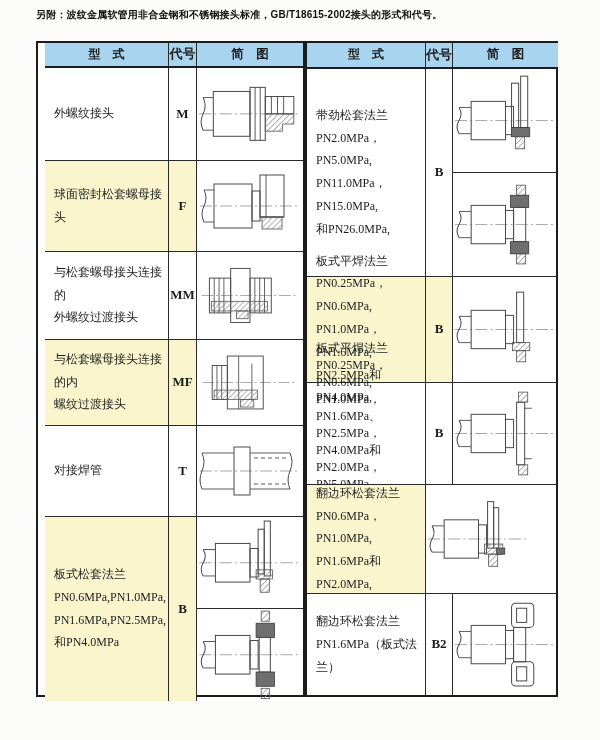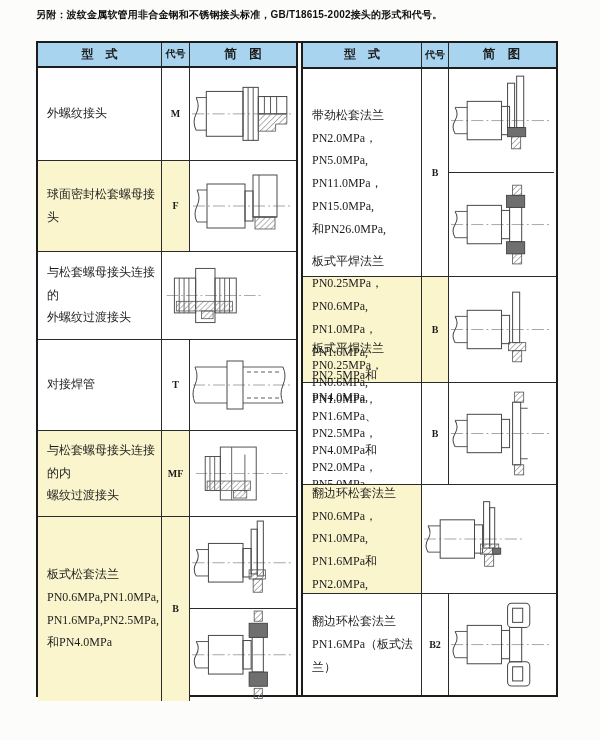--- a/index.html
+++ b/index.html
@@ -17,21 +17,21 @@
     position:relative;
   }
   .title{
     position:absolute;left:36px;top:8px;width:540px;
     font-family:"Liberation Sans","DejaVu Sans",sans-serif;
     font-weight:700;font-size:10px;letter-spacing:0.2px;color:#101010;
   }
   .tbl{
     position:absolute;left:36px;top:41px;width:522px;height:656px;
     border:2px solid var(--border);
-    display:flex;background:#fff;
+    display:flex;background:#fff;padding-left:7px;
   }
   .half{display:flex;flex-direction:column;}
   .half.left{width:260px;border-right:2px solid var(--border);}
   .spacer{width:3px;background:#fcfcfa;}
   .half.right{width:255px;border-left:2px solid var(--border);flex:1;}
   .hrow,.row{display:flex;width:100%;}
   .hrow{
     height:26px;background:var(--header-bg);
     border-bottom:2px solid var(--border);
     font-family:"Liberation Sans","DejaVu Sans",sans-serif;
@@ -45,21 +45,21 @@
     border-right:1px solid var(--inner);
     display:flex;align-items:center;
     padding:4px 4px 4px 9px;
     font-size:12px;line-height:1.9;
     white-space:pre-line;
   }
   .c-type.tight{line-height:1.42;}
   .c-code{
     border-right:1px solid var(--inner);
     display:flex;align-items:center;justify-content:center;
-    font-size:10px;font-weight:700;
+    font-size:13px;font-weight:700;
   }
   .left .c-type{width:124px;}
   .left .c-code{width:28px;}
   .left .c-dia{width:106px;}
   .right .c-type{width:119px;}
   .right .c-code{width:27px;}
   .right .c-dia{width:105px;}
   .c-dia{display:flex;flex-direction:column;}
   .c-dia .sub{flex:1;min-height:0;}
   .c-dia .sub + .sub{border-top:1px solid var(--inner);}
@@ -128,20 +128,21 @@
             <line x1="68" y1="14" x2="68" y2="56" stroke="#4a4a4a" stroke-width="0.9"></line>
             <rect x="64" y="56" width="20" height="12" fill="url(#ht)" stroke="#555" stroke-width="0.8"></rect>
             <line x1="62" y1="56" x2="86" y2="56" stroke="#4a4a4a" stroke-width="0.9"></line>
           </svg>
         </div>
     </div>
 
     <div class="row" style="height:88px">
       <div class="cell c-type">与松套螺母接头连接的
 外螺纹过渡接头</div>
+      <div class="cell c-code">MM</div>
       <div class="cell c-dia">
           <svg class="dia-box" viewBox="0 0 104 90" preserveAspectRatio="xMidYMid meet">
             <defs>
               <pattern id="ht" width="4" height="4" patternUnits="userSpaceOnUse" patternTransform="rotate(45)">
                 <line x1="0" y1="0" x2="0" y2="4" stroke="#8a8a8a" stroke-width="1.3"></line>
               </pattern>
             </defs>
             <line x1="2" y1="45" x2="102" y2="45" stroke="#828282" stroke-width="0.7" stroke-dasharray="12 3 2 3"></line>
             <rect x="10" y="27" width="22" height="36" stroke="#4a4a4a" stroke-width="1" fill="none"></rect>
             <line x1="15" y1="27" x2="15" y2="63" stroke="#4a4a4a" stroke-width="0.9"></line>
@@ -151,64 +152,64 @@
             <rect x="52" y="27" width="22" height="36" stroke="#4a4a4a" stroke-width="1" fill="none"></rect>
             <line x1="57" y1="27" x2="57" y2="63" stroke="#4a4a4a" stroke-width="0.9"></line>
             <line x1="62" y1="27" x2="62" y2="63" stroke="#4a4a4a" stroke-width="0.9"></line>
             <line x1="67" y1="27" x2="67" y2="63" stroke="#4a4a4a" stroke-width="0.9"></line>
             <rect x="12" y="51" width="58" height="10" fill="url(#ht)" stroke="#555" stroke-width="0.8"></rect>
             <rect x="38" y="61" width="12" height="8" fill="url(#ht)" stroke="#555" stroke-width="0.8"></rect>
           </svg>
         </div>
     </div>
 
+    <div class="row" style="height:86px">
+      <div class="cell c-type hl">与松套螺母接头连接的内
+螺纹过渡接头</div>
+      <div class="cell c-code hl">MF</div>
+      <div class="cell c-dia">
+          <svg class="dia-box" viewBox="0 0 104 90" preserveAspectRatio="xMidYMid meet">
+            <defs>
+              <pattern id="ht" width="4" height="4" patternUnits="userSpaceOnUse" patternTransform="rotate(45)">
+                <line x1="0" y1="0" x2="0" y2="4" stroke="#8a8a8a" stroke-width="1.3"></line>
+              </pattern>
+            </defs>
+            <line x1="2" y1="45" x2="102" y2="45" stroke="#828282" stroke-width="0.7" stroke-dasharray="12 3 2 3"></line>
+            <rect x="12" y="27" width="16" height="36" stroke="#4a4a4a" stroke-width="1" fill="none"></rect>
+            <line x1="17" y1="27" x2="17" y2="63" stroke="#4a4a4a" stroke-width="0.9"></line>
+            <line x1="22" y1="27" x2="22" y2="63" stroke="#4a4a4a" stroke-width="0.9"></line>
+            <rect x="28" y="17" width="38" height="56" stroke="#4a4a4a" stroke-width="1" fill="none"></rect>
+            <line x1="40" y1="17" x2="40" y2="73" stroke="#4a4a4a" stroke-width="0.9"></line>
+            <line x1="54" y1="25" x2="54" y2="65" stroke="#4a4a4a" stroke-width="0.9"></line>
+            <rect x="14" y="53" width="46" height="10" fill="url(#ht)" stroke="#555" stroke-width="0.8"></rect>
+            <rect x="42" y="63" width="14" height="8" fill="url(#ht)" stroke="#555" stroke-width="0.8"></rect>
+          </svg>
+        </div>
+    </div>
+
     <div class="row" style="height:91px">
       <div class="cell c-type">对接焊管</div>
       <div class="cell c-code">T</div>
       <div class="cell c-dia">
           <svg class="dia-box" viewBox="0 0 104 90" preserveAspectRatio="xMidYMid meet">
             <defs>
               <pattern id="ht" width="4" height="4" patternUnits="userSpaceOnUse" patternTransform="rotate(45)">
                 <line x1="0" y1="0" x2="0" y2="4" stroke="#8a8a8a" stroke-width="1.3"></line>
               </pattern>
             </defs>
             <line x1="2" y1="45" x2="102" y2="45" stroke="#828282" stroke-width="0.7" stroke-dasharray="12 3 2 3"></line>
             <path d="M 4 27 q 4 9 0 18 q -4 9 0 18" stroke="#4a4a4a" stroke-width="1" fill="none"></path>
             <line x1="4" y1="27" x2="36" y2="27" stroke="#4a4a4a" stroke-width="0.9"></line>
             <line x1="4" y1="63" x2="36" y2="63" stroke="#4a4a4a" stroke-width="0.9"></line>
             <rect x="36" y="21" width="16" height="48" stroke="#4a4a4a" stroke-width="1" fill="none"></rect>
             <line x1="52" y1="27" x2="92" y2="27" stroke="#4a4a4a" stroke-width="0.9"></line>
             <line x1="52" y1="63" x2="92" y2="63" stroke="#4a4a4a" stroke-width="0.9"></line>
             <path d="M 92 27 q 4 9 0 18 q -4 9 0 18" stroke="#4a4a4a" stroke-width="1" fill="none"></path>
             <line x1="56" y1="32" x2="90" y2="32" stroke="#4a4a4a" stroke-width="0.9" stroke-dasharray="4 3"></line>
             <line x1="56" y1="58" x2="90" y2="58" stroke="#4a4a4a" stroke-width="0.9" stroke-dasharray="4 3"></line>
-          </svg>
-        </div>
-    </div>
-
-    <div class="row" style="height:86px">
-      <div class="cell c-type hl">与松套螺母接头连接的内
-螺纹过渡接头</div>
-      <div class="cell c-code hl">MF</div>
-      <div class="cell c-dia">
-          <svg class="dia-box" viewBox="0 0 104 90" preserveAspectRatio="xMidYMid meet">
-            <defs>
-              <pattern id="ht" width="4" height="4" patternUnits="userSpaceOnUse" patternTransform="rotate(45)">
-                <line x1="0" y1="0" x2="0" y2="4" stroke="#8a8a8a" stroke-width="1.3"></line>
-              </pattern>
-            </defs>
-            <line x1="2" y1="45" x2="102" y2="45" stroke="#828282" stroke-width="0.7" stroke-dasharray="12 3 2 3"></line>
-            <rect x="12" y="27" width="16" height="36" stroke="#4a4a4a" stroke-width="1" fill="none"></rect>
-            <line x1="17" y1="27" x2="17" y2="63" stroke="#4a4a4a" stroke-width="0.9"></line>
-            <line x1="22" y1="27" x2="22" y2="63" stroke="#4a4a4a" stroke-width="0.9"></line>
-            <rect x="28" y="17" width="38" height="56" stroke="#4a4a4a" stroke-width="1" fill="none"></rect>
-            <line x1="40" y1="17" x2="40" y2="73" stroke="#4a4a4a" stroke-width="0.9"></line>
-            <line x1="54" y1="25" x2="54" y2="65" stroke="#4a4a4a" stroke-width="0.9"></line>
-            <rect x="14" y="53" width="46" height="10" fill="url(#ht)" stroke="#555" stroke-width="0.8"></rect>
-            <rect x="42" y="63" width="14" height="8" fill="url(#ht)" stroke="#555" stroke-width="0.8"></rect>
           </svg>
         </div>
     </div>
 
     <div class="row" style="height:184px">
       <div class="cell c-type hl">板式松套法兰
 PN0.6MPa,PN1.0MPa,
 PN1.6MPa,PN2.5MPa,
 和PN4.0MPa</div>
       <div class="cell c-code hl">B</div>

